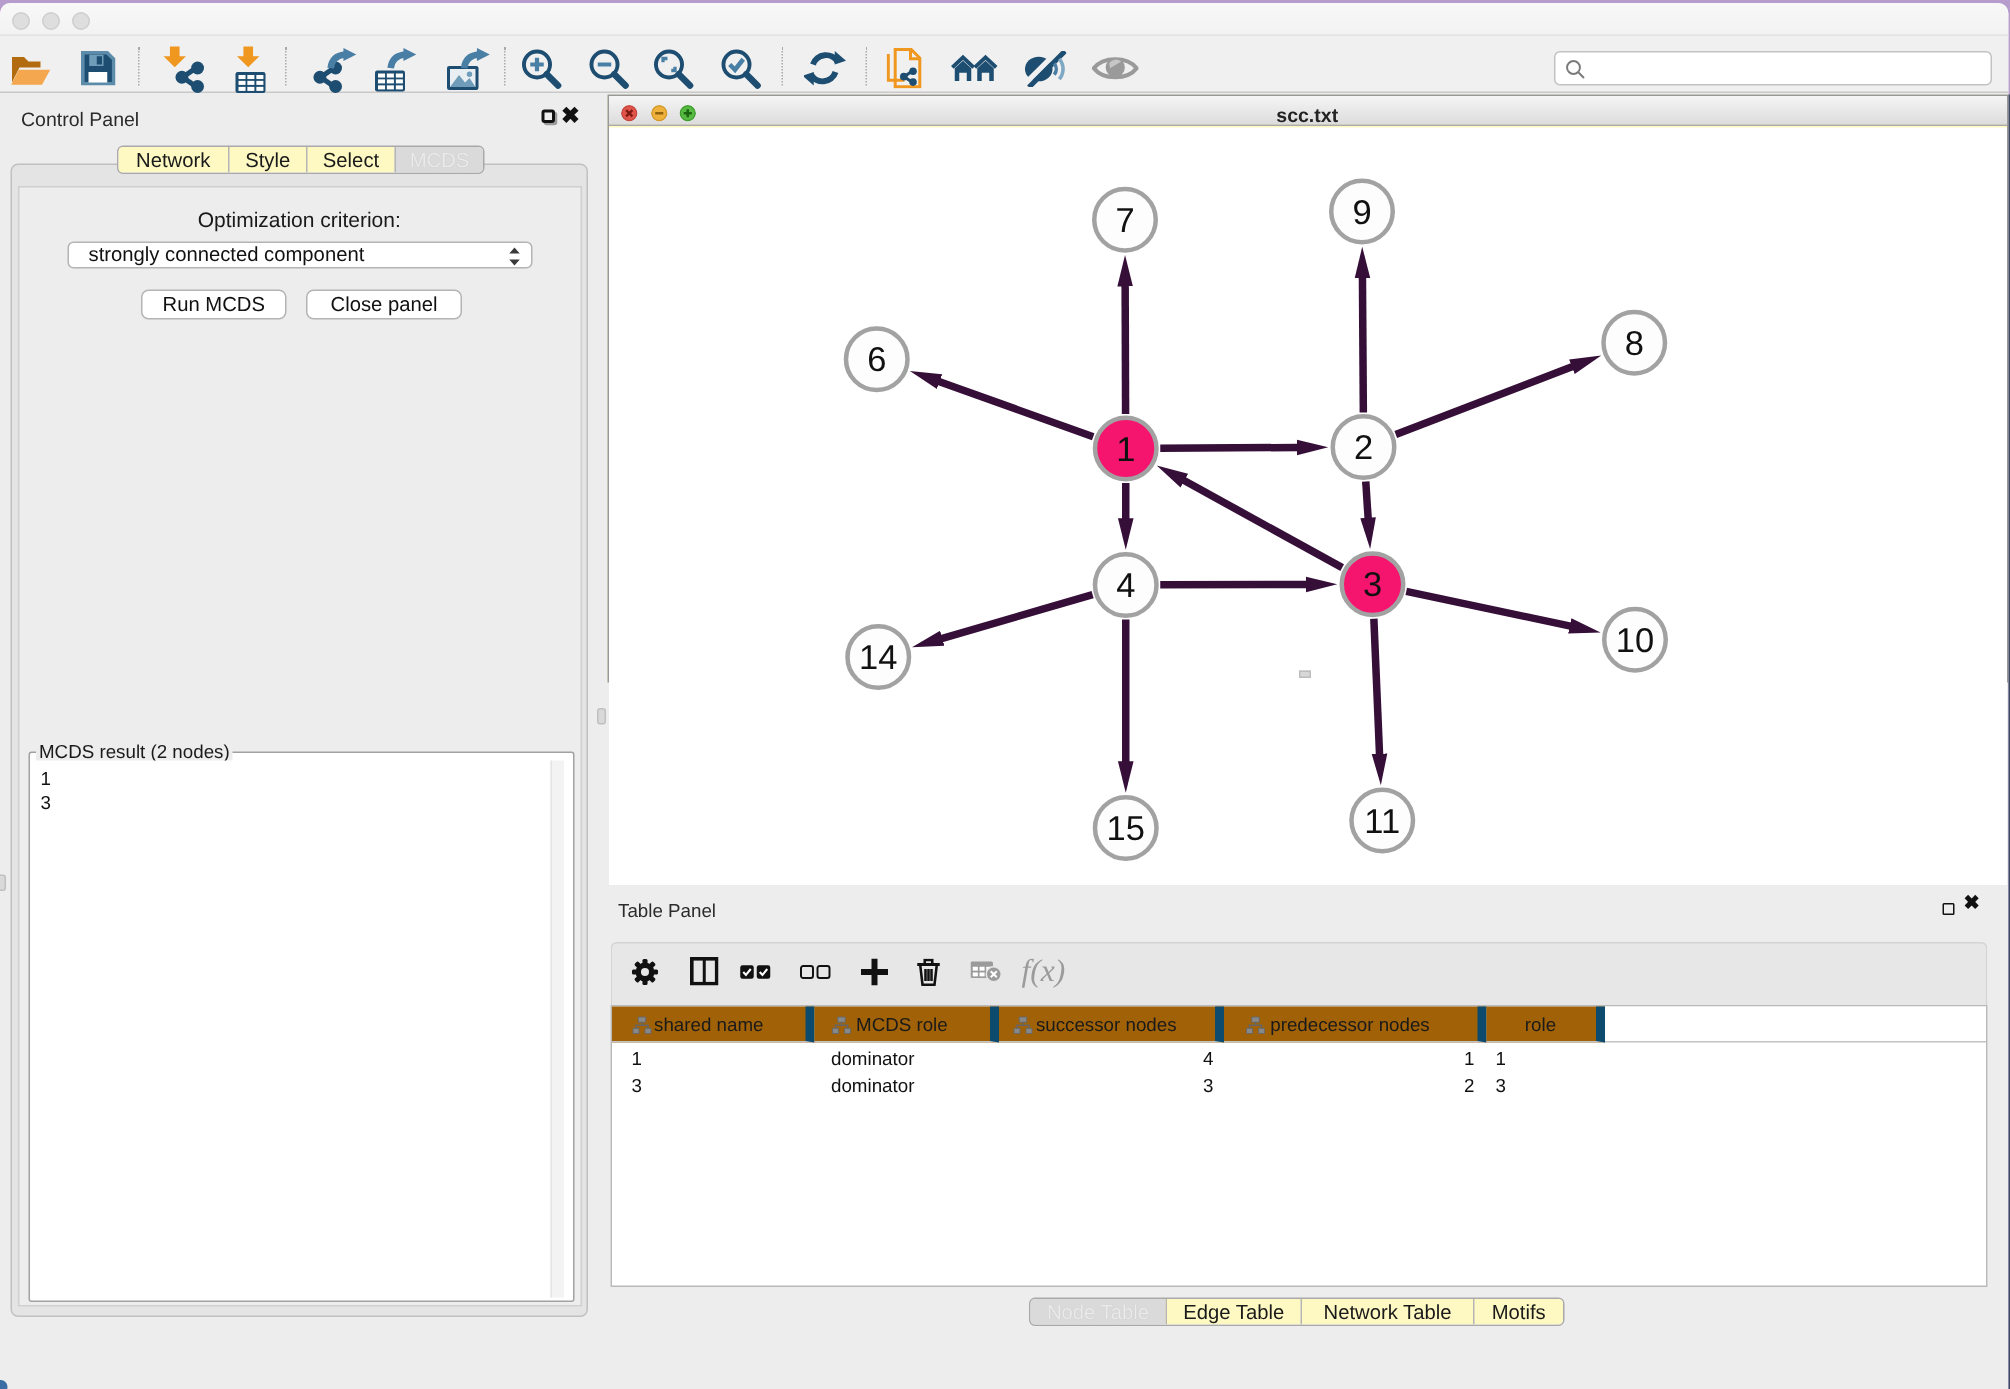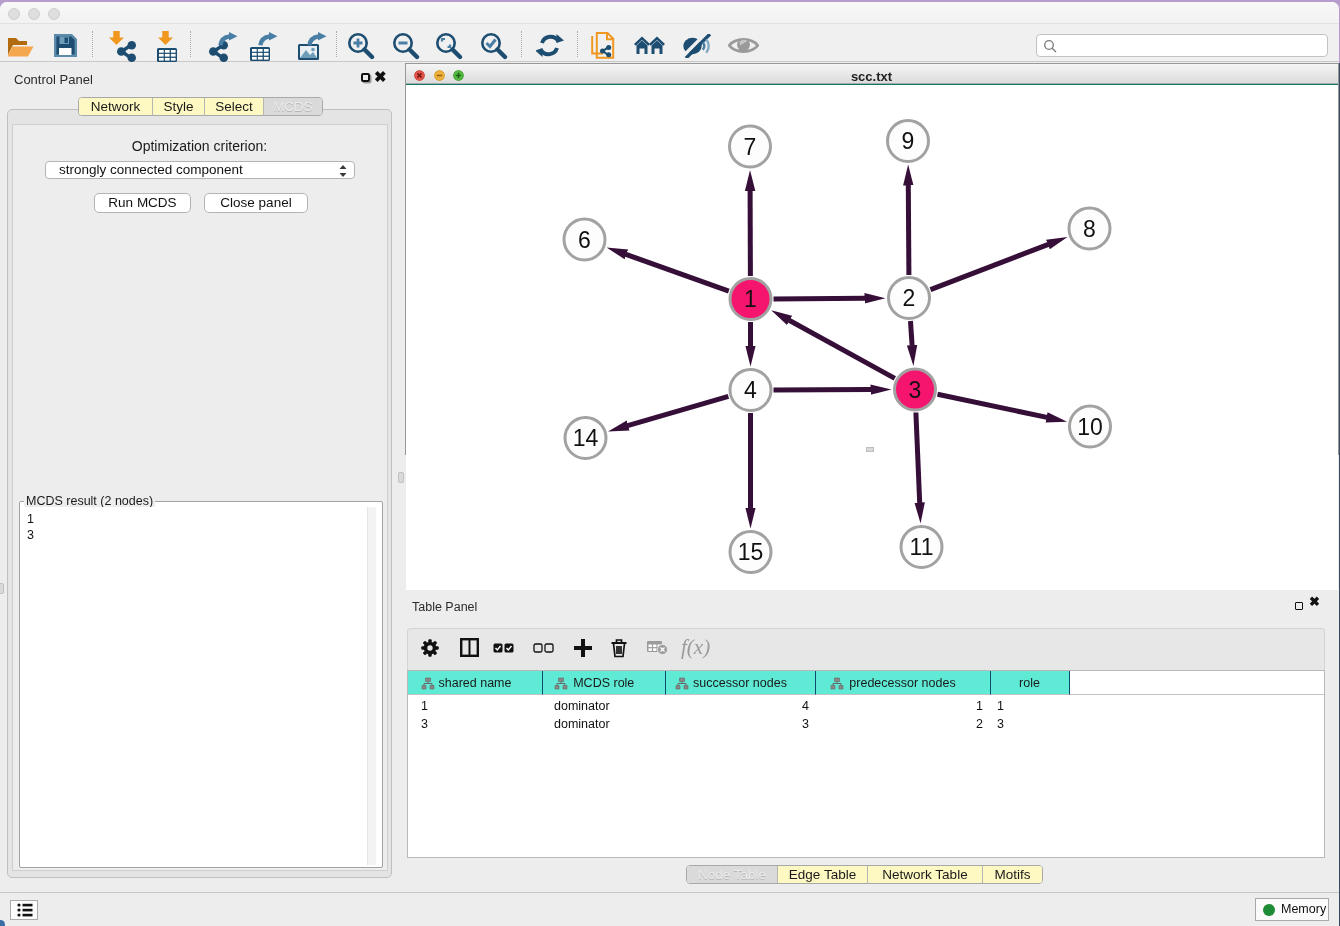--- a/index.html
+++ b/index.html
@@ -29,36 +29,36 @@
 .optlabel { position:absolute; top:13px; width:100%; text-align:center; font-size:14px; color:#1a1a1a; }
 .dropdown { position:absolute; left:32.5px; top:36px; width:310px; height:18px; background:#fff; border:1px solid #b4b4b4; border-radius:4px; font-size:13.5px; color:#111; line-height:16px; padding-left:13px; }
 .chev { position:absolute; right:6px; top:2px; }
 .btn { position:absolute; top:67.5px; height:20px; background:#fff; border:1px solid #b4b4b4; border-radius:5px; font-size:13.5px; color:#111; text-align:center; line-height:18px; }
 .fieldset { position:absolute; left:6.5px; top:376px; width:364px; height:367px; background:#fff; border:1px solid #a2a2a2; border-radius:2px; }
 .fieldlabel { position:absolute; left:4px; top:-8px; background:#ededed; font-size:12.5px; color:#1a1a1a; padding:0 2px; }
 .listbox { position:absolute; left:2px; top:5px; width:358px; height:358px; background:#fff; font-size:12.5px; color:#111; line-height:16px; padding:4px 0 0 5px; }
 .scrolltrack { position:absolute; right:6px; top:5px; width:9px; height:358px; background:#f3f3f3; border-left:1px solid #e4e4e4; }
 
 
-.netwin { position:absolute; left:404.5px; top:61px; width:934px; height:392px; border:1px solid #989898; background:#0f766e; }
+.netwin { position:absolute; left:404.5px; top:61px; width:934px; height:392px; border:1px solid #989898; background:#fef9c3; }
 .nettitle { position:absolute; left:0; top:0; width:100%; height:20px; background:linear-gradient(#f5f5f5,#dcdcdc); border-bottom:1px solid #ababab; }
 .nettitle .t { position:absolute; width:100%; text-align:center; top:5px; font-size:13px; font-weight:bold; color:#222; }
 .light { position:absolute; top:6px; width:11px; height:11px; border-radius:50%; }
 .canvas { position:absolute; left:0; top:21px; width:932px; height:505px; background:#fff; }
 .nhandle { position:absolute; left:460px; bottom:2px; width:8px; height:5px; background:#d8d8d8; border:1px solid #bdbdbd; }
 
 
 .tpanel { position:absolute; left:398px; top:590px; width:934px; height:300px; background:#ededed; }
 .tp-title { position:absolute; left:14px; top:8px; font-size:12.5px; color:#2b2b2b; }
 .tp-float { position:absolute; left:897px; top:10px; width:8px; height:8px; border:1.5px solid #111; border-radius:1px; }
 .tp-x { position:absolute; left:911px; top:2px; font-size:13px; font-weight:bold; color:#111; }
 .tp-toolbar { position:absolute; left:9px; top:36px; width:918px; height:42px; background:#e7e7e7; border:1px solid #d4d4d4; border-bottom:none; border-radius:4px 4px 0 0; }
 .tp-table { position:absolute; left:9px; top:78px; width:918px; height:188px; background:#fff; border:1px solid #b9b9b9; }
 .thead { position:absolute; left:0; top:0; width:100%; height:24px; }
-.th { position:absolute; top:0; height:24px; background:#5eead4; border-right:1px solid #0c4a6e; border-bottom:1px solid #c3c3c3; font-size:12.5px; color:#1a1a1a; text-align:center; line-height:24px; }
+.th { position:absolute; top:0; height:24px; background:#a16207; border-right:6px solid #0c4a6e; border-bottom:1px solid #c3c3c3; font-size:12.5px; color:#1a1a1a; text-align:center; line-height:24px; }
 .th svg { position:absolute; top:6px; }
 .trow { position:absolute; font-size:12.5px; color:#111; }
 .btabs { position:absolute; display:flex; height:19px; border:1px solid #a9a9a9; border-radius:4px; overflow:hidden; background:#fff; left:288px; top:273px; }
 
 
 .statusbar { position:absolute; left:0; top:890px; width:100%; height:32px; background:#ededed; border-top:1px solid #c6c6c6; }
 .sb-btn { position:absolute; left:10px; top:7px; width:28px; height:20px; background:#fcfcfc; border:1px solid #ababab; }
 .mem-btn { position:absolute; right:9.5px; top:5px; width:74px; height:23px; background:#fbfbfb; border:1px solid #a9a9a9; font-size:12.5px; color:#111; line-height:21px; padding-left:25px; }
 .mem-dot { position:absolute; left:7px; top:5px; width:12px; height:12px; border-radius:50%; background:#1d8c34; }
 </style>
@@ -413,32 +413,17 @@
         <div class="trow" style="left:407px;top:45.5px;width:168px;text-align:right">2</div>
         <div class="trow" style="left:589px;top:45.5px">3</div>
       </div>
     <div class="btabs">
       <div class="tab sel" style="width:90px">Node Table</div>
       <div class="tab" style="width:90px">Edge Table</div>
       <div class="tab" style="width:115px">Network Table</div>
       <div class="tab" style="width:60px">Motifs</div>
     </div>
   </div>
-  <div class="statusbar">
-    <div class="sb-btn">
-      <svg width="26" height="18" viewBox="0 0 26 18" style="margin:0 0 0 5px">
-          <g fill="#111">
-            <circle cx="3" cy="4" r="1.6"></circle>
-            <circle cx="3" cy="9" r="1.6"></circle>
-            <circle cx="3" cy="14" r="1.6"></circle>
-            <rect x="6.5" y="2.8" width="10" height="2.6"></rect>
-            <rect x="6.5" y="7.8" width="10" height="2.6"></rect>
-            <rect x="6.5" y="12.8" width="10" height="2.6"></rect>
-          </g>
-        </svg>
-    </div>
-    <div class="mem-btn"><div class="mem-dot"></div>Memory</div>
-  </div>
 </div>
 <div style="position:absolute; left:-4px; top:920px; width:9px; height:9px; border-radius:50%; background:#3a6ea5;"></div>
 <div style="position:absolute; right:0; top:63px; width:1.5px; height:863px; background:#3a4a63;"></div>
 <div style="position:absolute; left:397.5px; top:472px; width:6px; height:11px; background:#d9d9d9; border:1px solid #c0c0c0; border-radius:2px;"></div>
 <div style="position:absolute; left:-2px; top:583px; width:6px; height:11px; background:#d9d9d9; border:1px solid #c0c0c0; border-radius:2px;"></div>
 
 </body></html>

